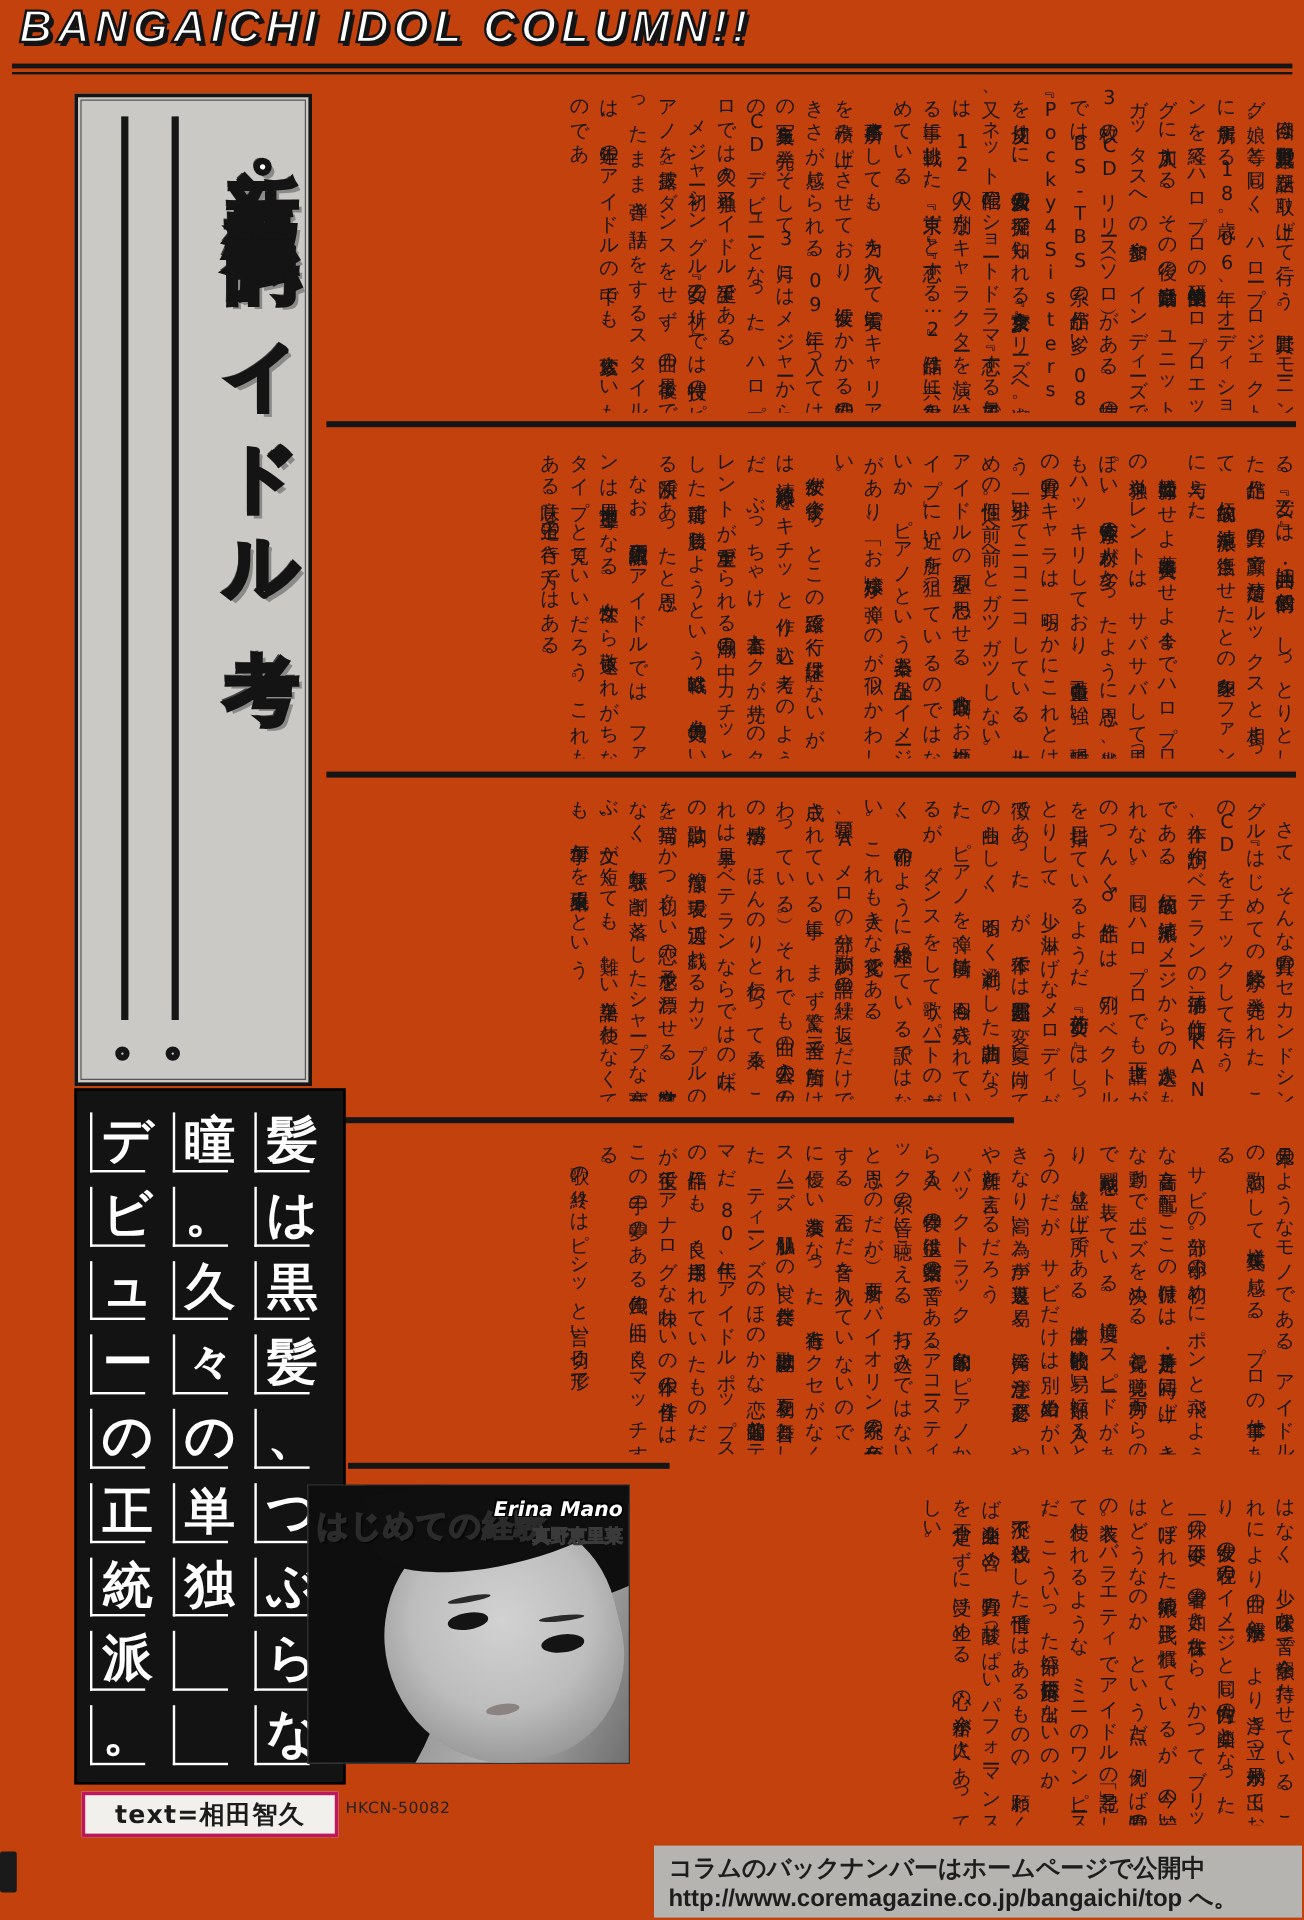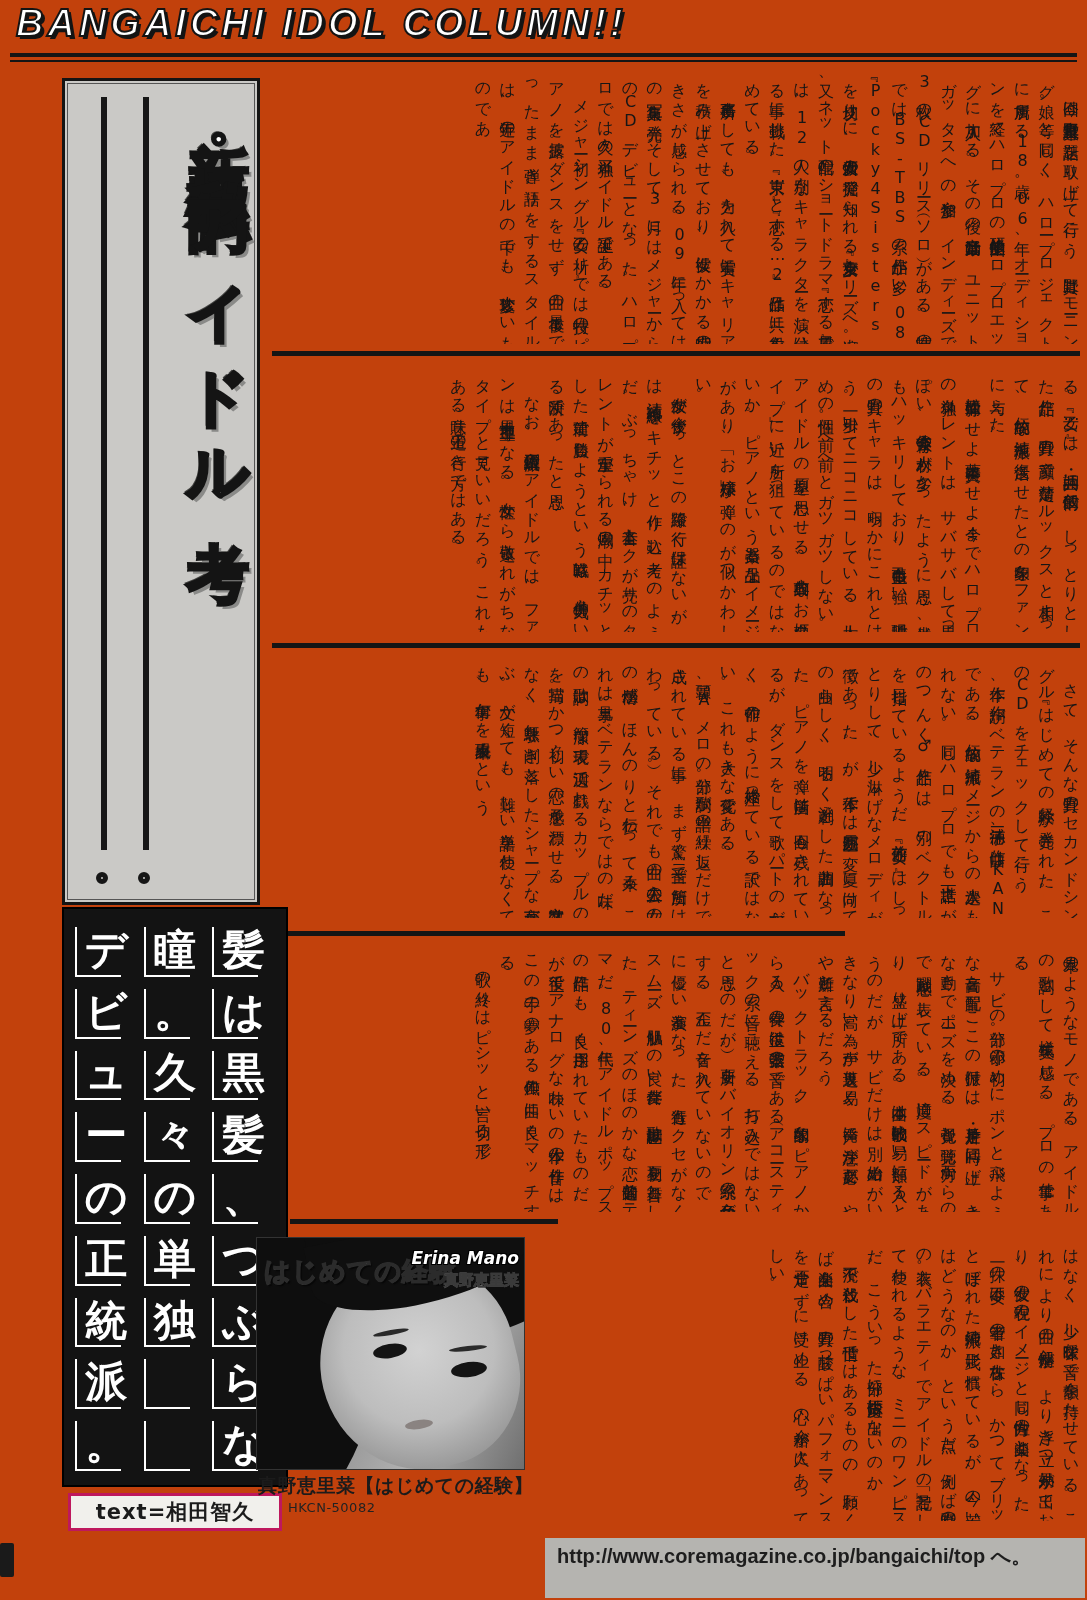--- a/index.html
+++ b/index.html
@@ -227,21 +227,21 @@
     <div class="shape bangs"></div>
     <div class="shape brow-l"></div>
     <div class="shape brow-r"></div>
     <div class="shape eye-l"></div>
     <div class="shape eye-r"></div>
     <div class="shape mouth"></div>
     <div class="cover-title">はじめての経験</div>
     <div class="cover-artist-en">Erina Mano</div>
     <div class="cover-artist-jp">真野恵里菜</div>
   </div>
-  <div class="album-caption">真野恵里菜【はじめての経験】</div>
   <div class="album-catalog">HKCN-50082</div>
 
   <div class="footer">
+    <div>コラムのバックナンバーはホームページで公開中</div>
     <div class="url">http://www.coremagazine.co.jp/bangaichi/top へ。</div>
   </div>
 
   <div class="smudge"></div>
 </div>
 
 </body></html>

